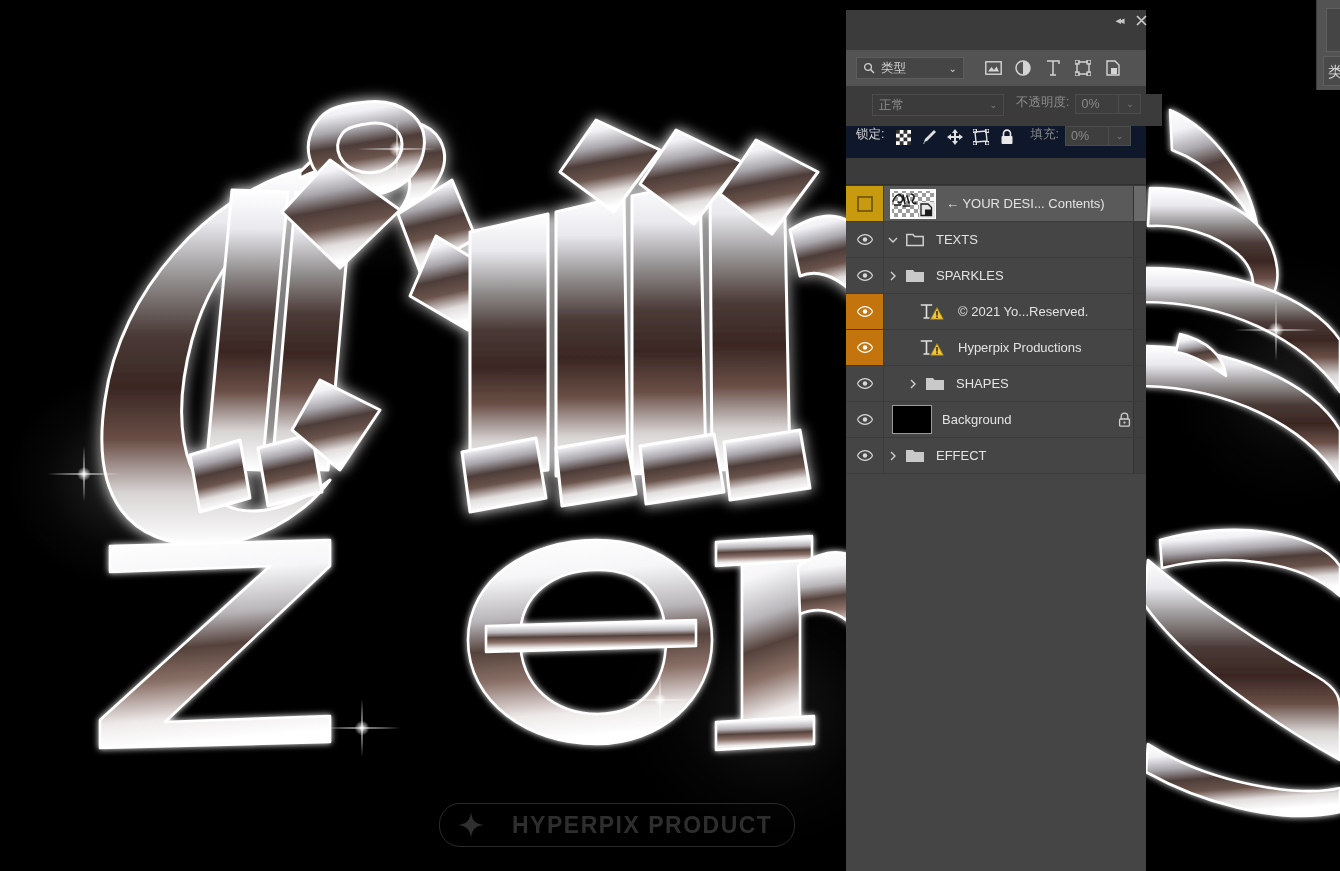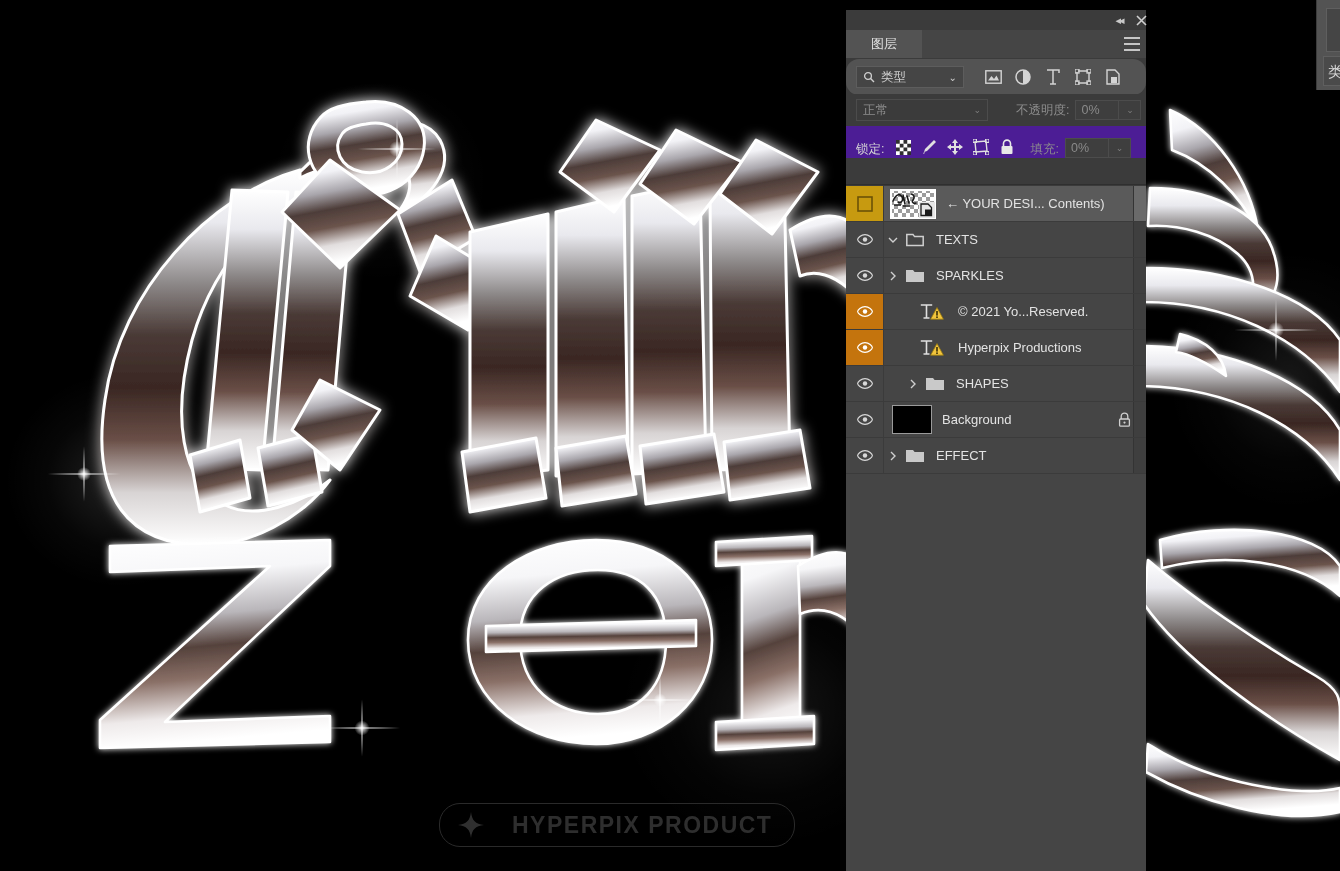--- a/index.html
+++ b/index.html
@@ -75,52 +75,52 @@
     position:absolute;left:0;top:0;height:28px;min-width:52px;padding:0 12px;
     background:#535353;color:#e0e0e0;display:flex;align-items:center;justify-content:center;
     font-size:13px;
   }
   .menu-burger{
     position:absolute;right:6px;top:7px;width:16px;height:14px;display:flex;flex-direction:column;justify-content:space-between;
   }
   .menu-burger span{display:block;height:2px;background:#c6c6c6;width:100%;}
 
   .filterrow{
-    position:absolute;left:0;top:49px;width:300px;height:36px;background:#535353;
-    display:flex;align-items:center;border-radius:13px;
+    position:absolute;left:0;top:40px;width:300px;height:36px;background:#535353;
+    display:flex;align-items:center;
   }
   .filtersel{
     margin-left:10px;width:108px;height:22px;background:#454545;border:1px solid #5d5d5d;
     display:flex;align-items:center;gap:6px;padding:0 6px;box-sizing:border-box;color:#cfcfcf;font-size:12.5px;
   }
   .filtersel .mag{width:12px;height:12px;flex:0 0 12px;}
   .filtersel .lbl{flex:1;}
   .filtersel .cv{color:#cfcfcf;font-size:10px;}
   .ficons{display:flex;align-items:center;gap:0;margin-left:14px;}
   .ficon{width:30px;height:24px;display:flex;align-items:center;justify-content:center;color:#d4d4d4;}
 
   .blendrow{
-    position:absolute;left:0;top:84px;width:300px;height:32px;background:#3b3b3b;display:flex;align-items:center;
+    position:absolute;left:16px;top:84px;width:300px;height:32px;background:#3b3b3b;display:flex;
   }
   .blendsel{
     margin-left:10px;width:132px;height:22px;background:#3b3b3b;border:1px solid #4c4c4c;
     display:flex;align-items:center;padding:0 6px;box-sizing:border-box;color:#8d8d8d;font-size:12.5px;justify-content:space-between;
   }
   .lbl-dim{color:#8d8d8d;font-size:12.5px;}
   .numfield{
     width:44px;height:20px;background:#3e3e3e;border:1px solid #4c4c4c;box-sizing:border-box;
     display:flex;align-items:center;padding-left:5px;color:#8a8a8a;font-size:12.5px;
   }
   .numchev{
     width:22px;height:20px;border:1px solid #4c4c4c;border-left:none;box-sizing:border-box;
     display:flex;align-items:center;justify-content:center;color:#7e7e7e;font-size:9px;background:#3e3e3e;
   }
 
   .lockrow{
-    position:absolute;left:0;top:116px;width:300px;height:32px;background:#4c1d95;display:flex;align-items:flex-end;
+    position:absolute;left:0;top:116px;width:300px;height:32px;background:#0f172a;display:flex;align-items:flex-start;
   }
   .lockicons{display:flex;align-items:center;gap:0;margin-left:6px;}
   .lockicon{width:26px;height:22px;display:flex;align-items:center;justify-content:center;color:#dcdcdc;}
 
   .divider{position:absolute;left:0;width:300px;height:1px;background:#2f2f2f;}
 
   .layerlist{position:absolute;left:0;top:176px;width:300px;height:685px;background:#454545;overflow:hidden;}
   .row{
     position:relative;height:35px;display:flex;align-items:center;
     border-bottom:1px solid #3b3b3b;background:#454545;
@@ -332,28 +332,20 @@
       <div class="ctrl collapse">
         <span class="chev-dbl">◂◂</span>
       </div>
       <div class="ctrl close">
         <svg width="11" height="11" viewBox="0 0 11 11">
           <path d="M1 1 L10 10 M10 1 L1 10" stroke="#cfcfcf" stroke-width="1.6" fill="none"></path>
         </svg>
       </div>
     </div>
 
-    <div class="tabrow">
-      <div class="tab">图层</div>
-      <div class="menu-burger">
-        <span></span>
-        <span></span>
-        <span></span>
-      </div>
-    </div>
 
     <div class="filterrow">
       <div class="filtersel">
         <svg class="mag" viewBox="0 0 12 12">
           <circle cx="5" cy="5" r="3.4" fill="none" stroke="#cfcfcf" stroke-width="1.3"></circle>
           <path d="M7.6 7.6 L11 11" stroke="#cfcfcf" stroke-width="1.4"></path>
         </svg>
         <span class="lbl">类型</span>
         <span class="cv">⌄</span>
       </div>
@@ -392,21 +384,21 @@
           </svg>
         </div>
       </div>
     </div>
 
     <div class="blendrow">
       <div class="blendsel">
         <span>正常</span>
         <span style="font-size:9px;color:#7e7e7e;">⌄</span>
       </div>
-      <span class="lbl-dim" style="margin-left:28px;">不透明度:</span>
+      <span class="lbl-dim" style="margin-left:12px;">不透明度:</span>
       <div class="numfield" style="margin-left:6px;">0%</div>
       <div class="numchev">⌄</div>
     </div>
 
     <div class="lockrow">
       <span class="lbl-dim" style="margin-left:10px;color:#d4d4d4;">锁定:</span>
       <div class="lockicons">
         <div class="lockicon">
           <svg width="15" height="15" viewBox="0 0 16 16">
             <rect width="16" height="16" fill="#ffffff"></rect>

